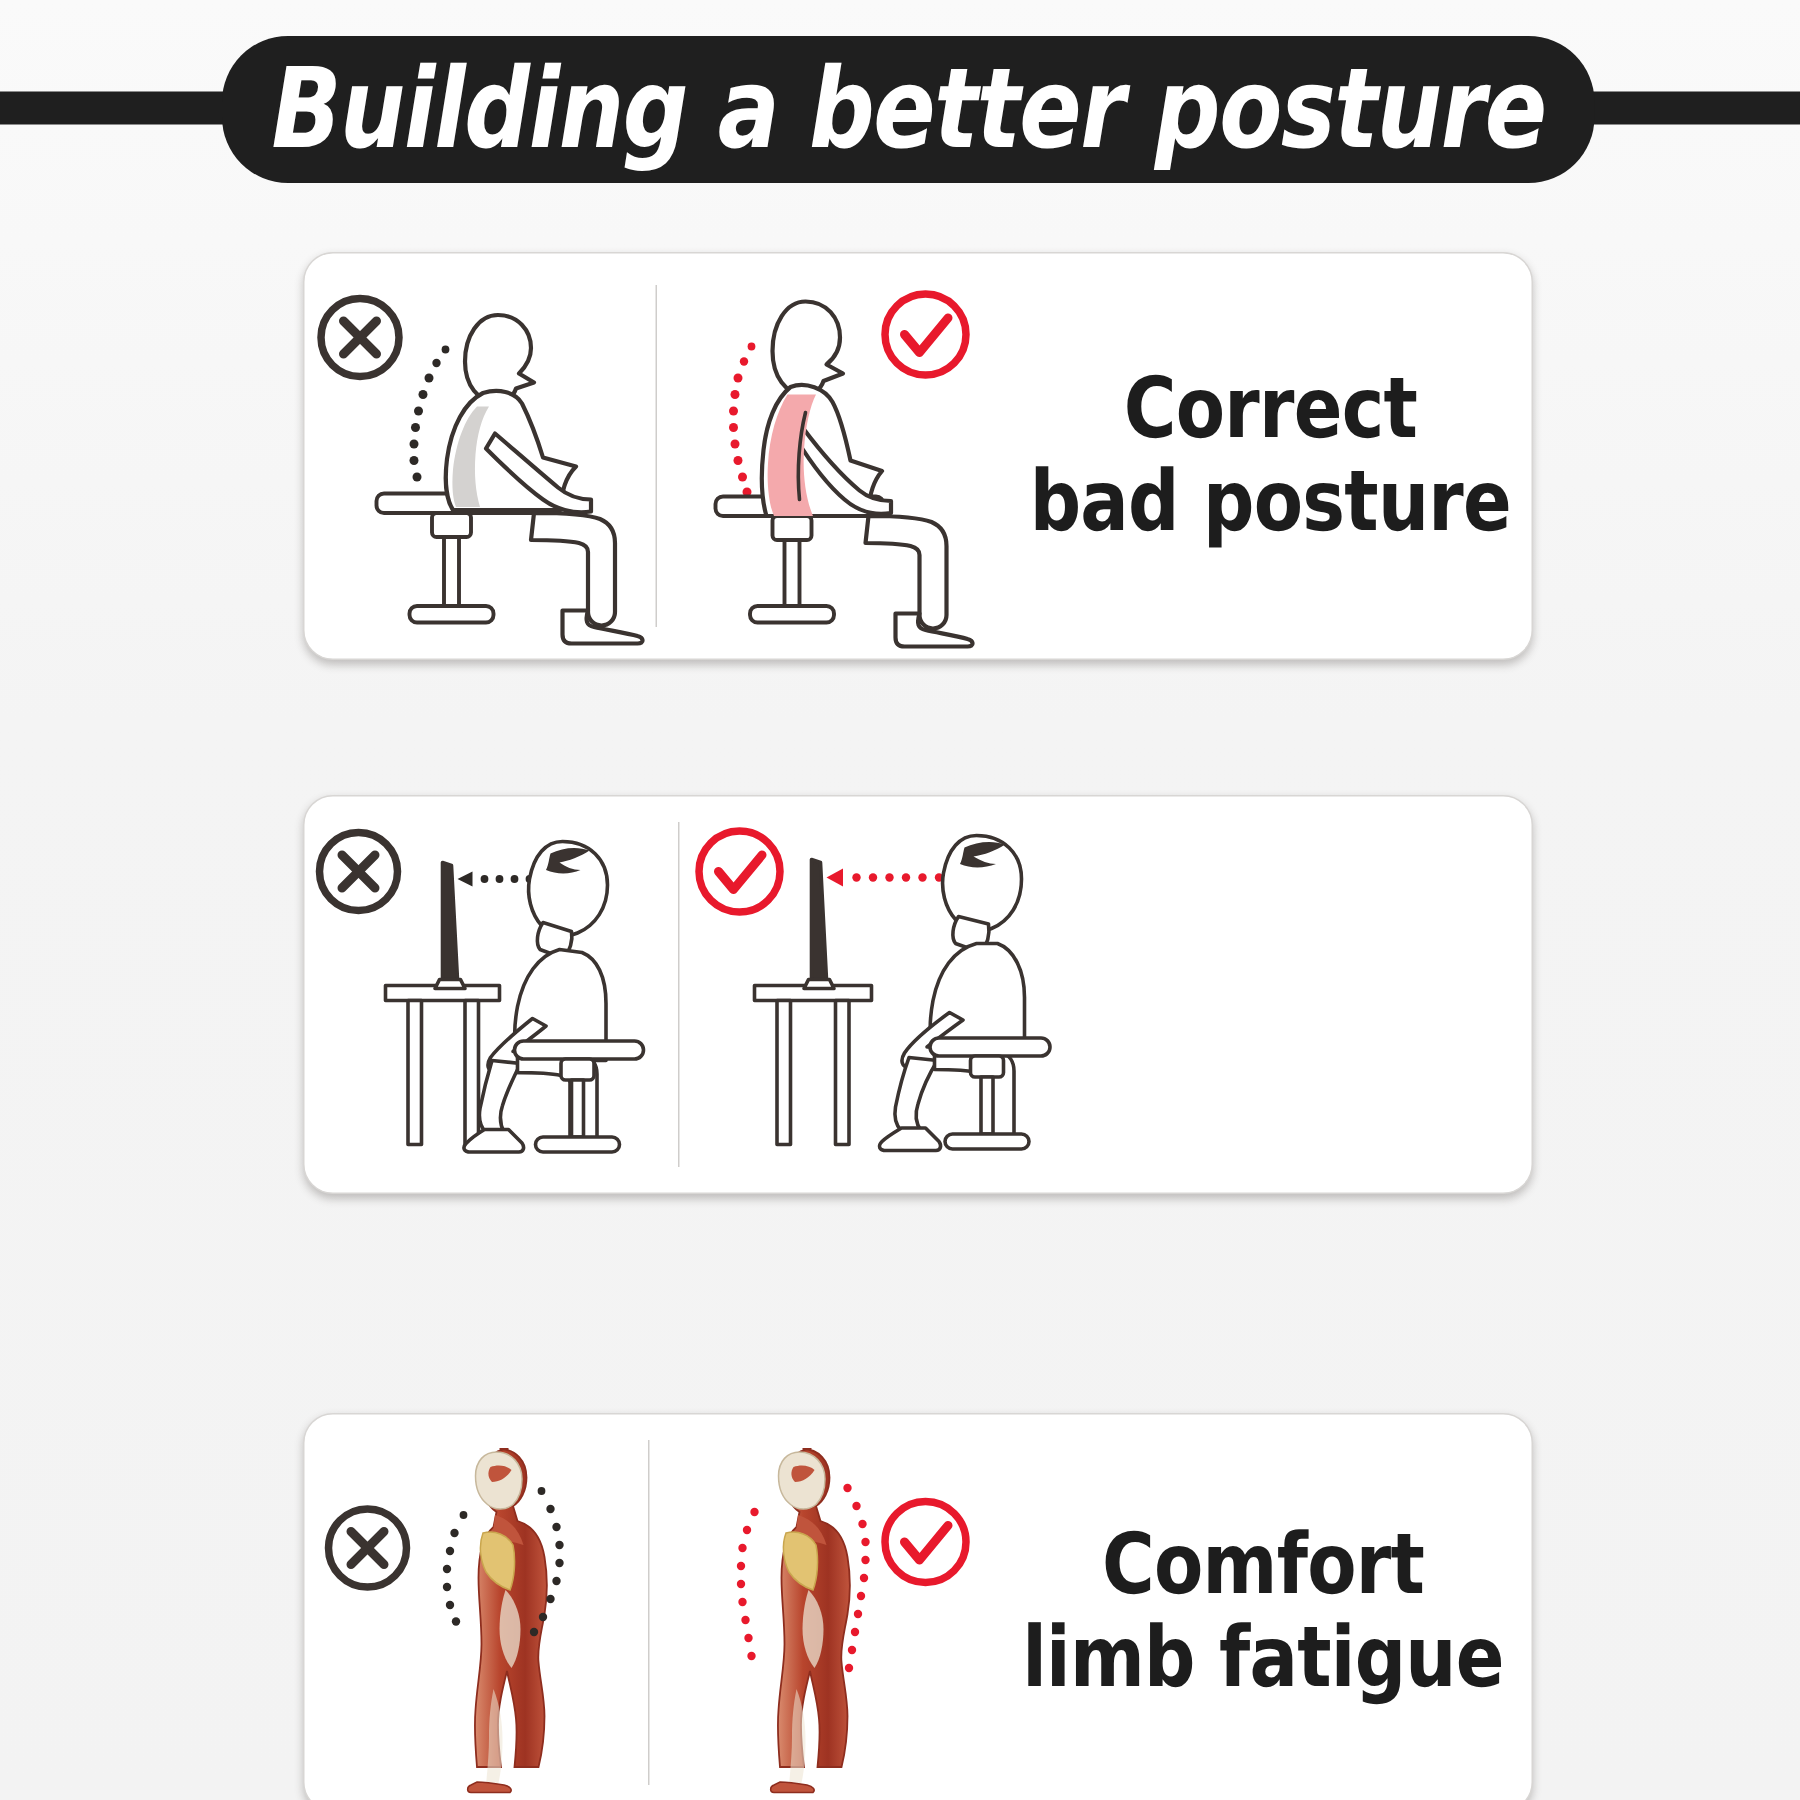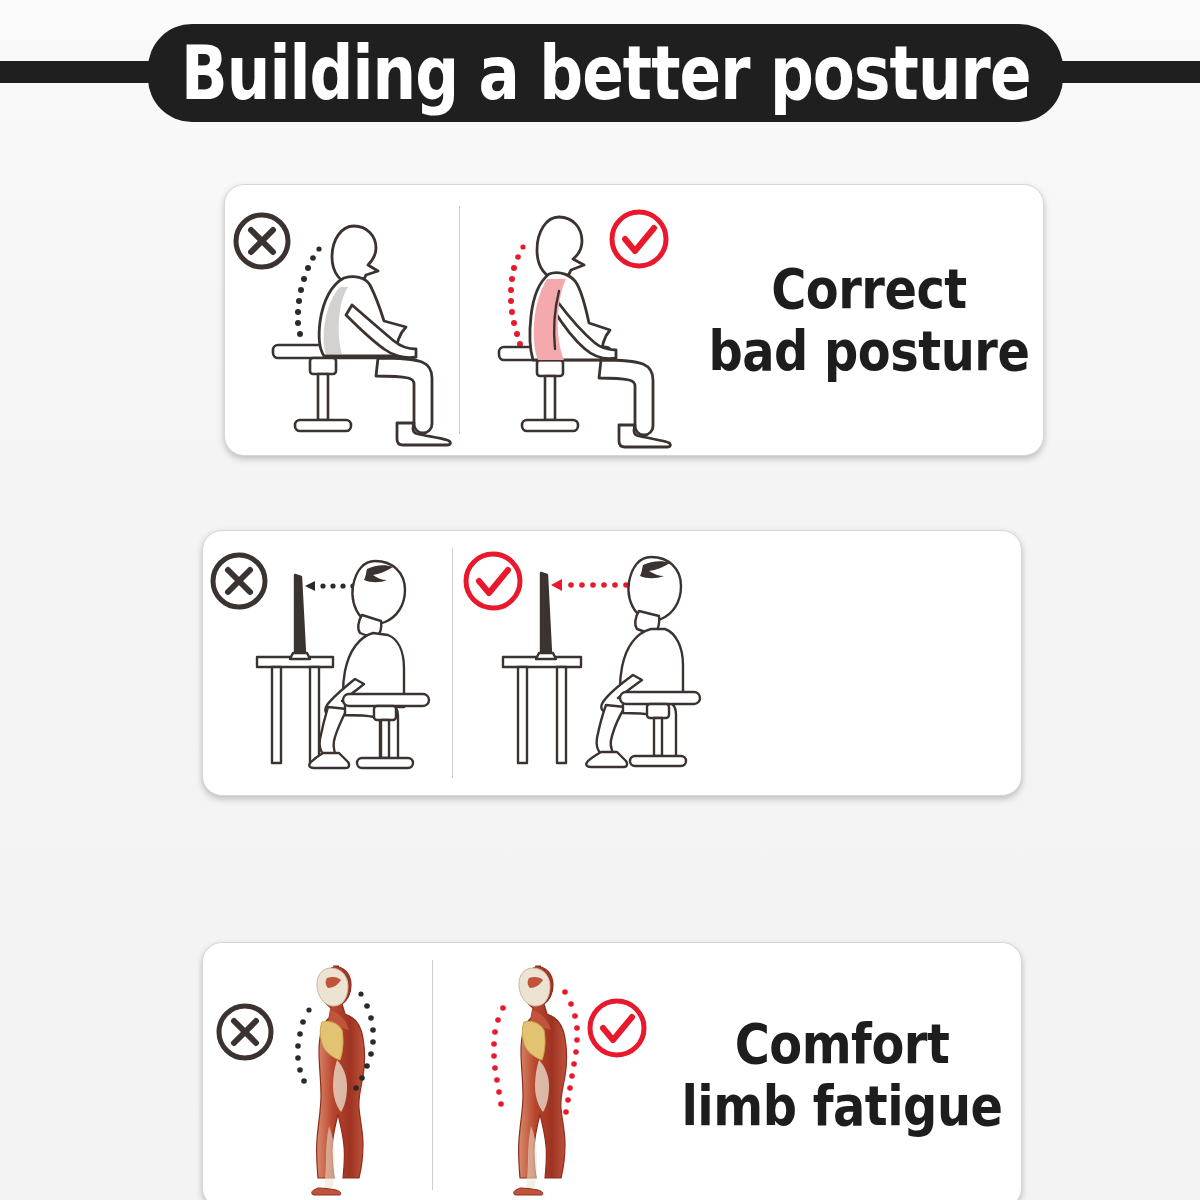--- a/index.html
+++ b/index.html
@@ -19,20 +19,21 @@
     height: 1200px;
     background: linear-gradient(180deg,#fafafa 0%, #f4f4f4 40%, #f3f3f3 100%);
   }
 
   
   .header-band {
     position: absolute;
     top: 0; left: 0;
     width: 1200px;
     height: 150px;
+    font-style: italic;
   }
   .header-rule {
     position: absolute;
     top: 61px;
     height: 22px;
     background: #1f1f1f;
   }
   .header-rule.left  { left: 0;  width: 200px; }
   .header-rule.right { right: 0; width: 200px; }
 
@@ -63,21 +64,21 @@
   .card {
     position: absolute;
     left: 202px;
     width: 820px;
     background: #ffffff;
     border: 1px solid #d8d6d4;
     border-radius: 20px;
     box-shadow: 0 3px 6px rgba(60,55,52,0.28);
     overflow: hidden;
   }
-  .card.c1 { top: 184px; height: 272px; margin-left: 22px; }
+  .card.c1 { top: 168px; height: 272px; }
   .card.c2 { top: 530px; height: 266px; }
   .card.c3 { top: 942px; height: 266px; }
 
   .card-inner {
     position: relative;
     display: flex;
     width: 100%;
     height: 100%;
   }
 

